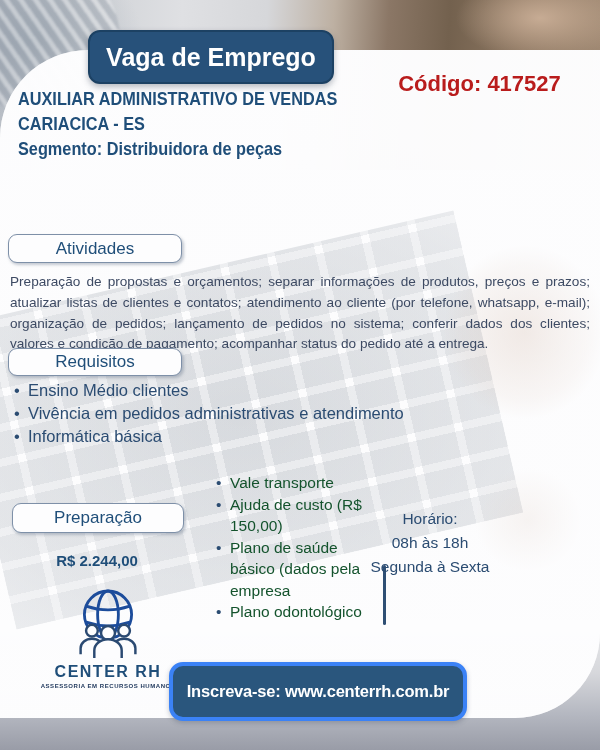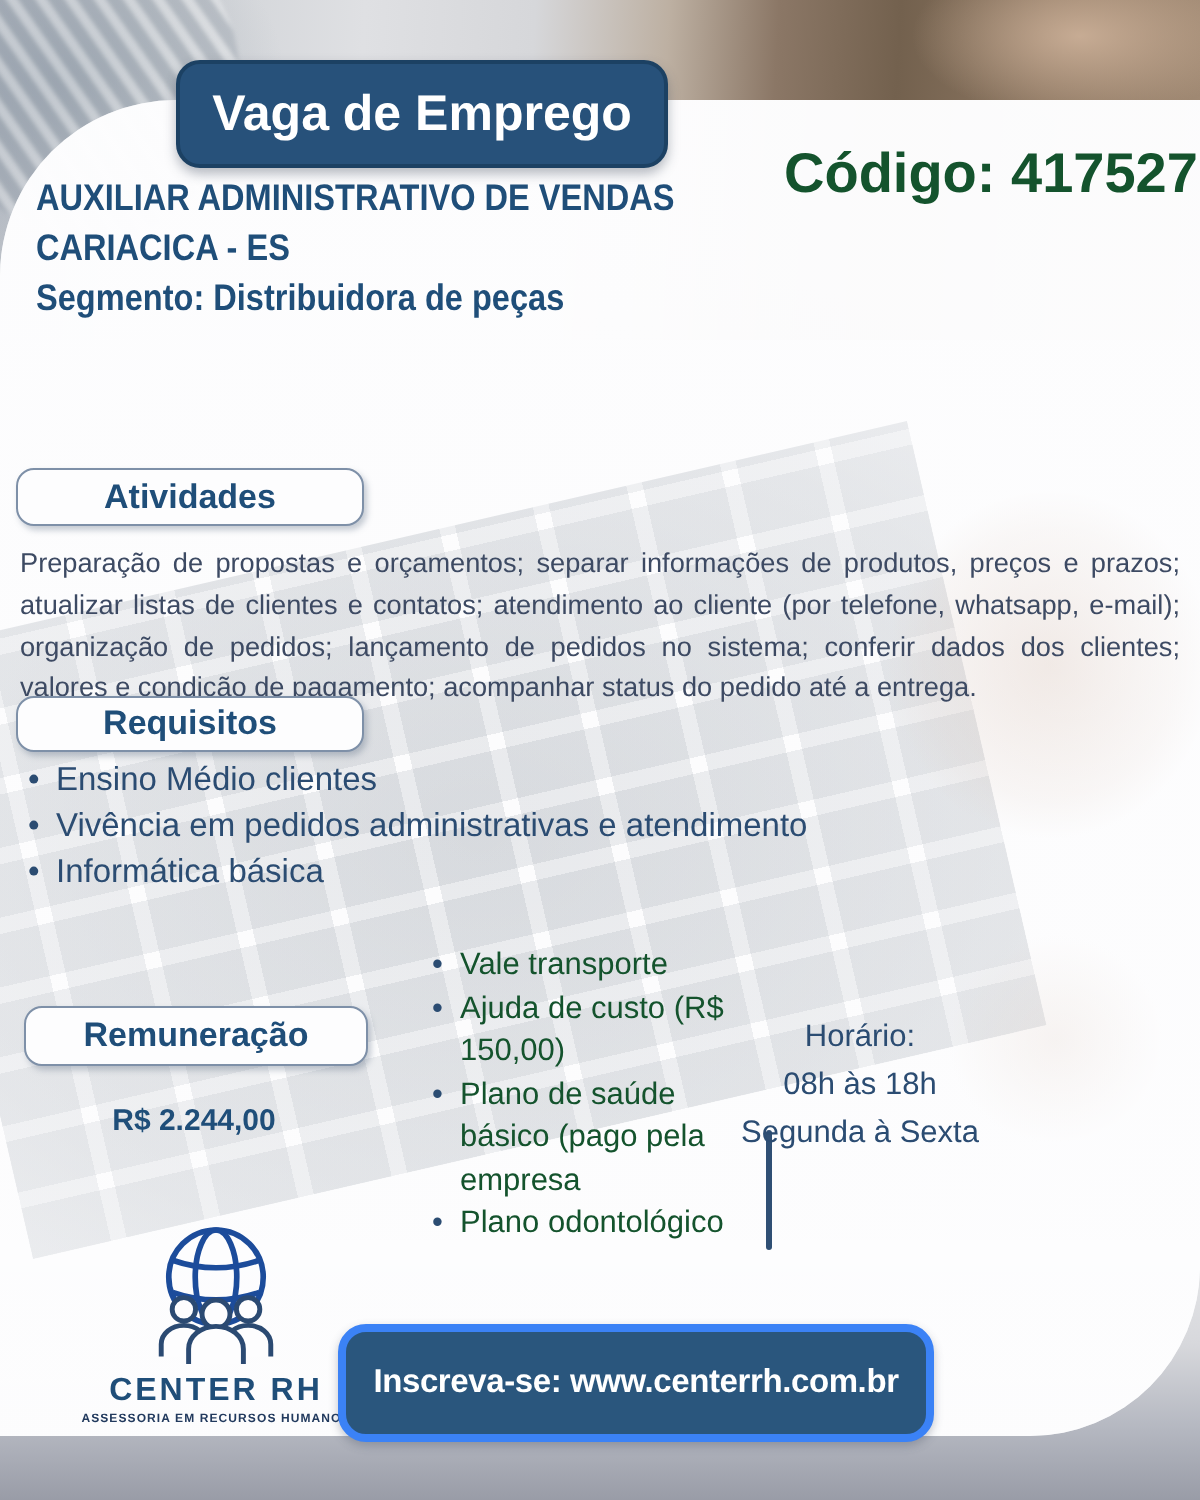--- a/index.html
+++ b/index.html
@@ -53,33 +53,33 @@
   
   .badge{
     position:absolute;left:88px;top:30px;width:242px;height:50px;z-index:5;
     background:#27517a;border:2px solid #1c4163;border-radius:12px;
     box-shadow:0 3px 6px rgba(50,60,80,0.35);
     display:flex;align-items:center;justify-content:center;
     color:#ffffff;font-size:25px;font-weight:bold;
   }
   .codigo{
     position:absolute;left:392px;top:71px;width:175px;z-index:5;
-    text-align:center;font-size:28px;font-weight:bold;color:#14532d;white-space:nowrap;
+    text-align:center;font-size:22px;font-weight:bold;color:#b91c1c;white-space:nowrap;
   }
   .title-block{
     position:absolute;left:18px;top:86px;width:430px;z-index:5;
     color:#1f4e79;font-size:18.5px;font-weight:bold;line-height:25px;
     transform:scaleX(0.88);transform-origin:left center;white-space:nowrap;
   }
   .section-box{
     position:absolute;z-index:5;background:#fdfdfe;
     border:1.5px solid #7e90a8;border-radius:9px;
     box-shadow:1.5px 2px 3px rgba(90,105,130,0.35);
     display:flex;align-items:center;justify-content:center;
-    color:#1f4e79;font-size:17px;font-weight:bold;
+    color:#1f4e79;font-size:17px;font-weight:normal;
   }
   #box-atividades{left:8px;top:234px;width:172px;height:27px;}
   #box-requisitos{left:8px;top:348px;width:172px;height:26px;}
   #box-remuneracao{left:12px;top:503px;width:170px;height:28px;}
   .paragraph{
     position:absolute;left:10px;top:272px;width:580px;z-index:4;
     font-size:13.6px;line-height:20.8px;text-align:justify;color:#3d4a63;
   }
   ul.plain{list-style:none;margin:0;padding:0;}
   ul.plain li{position:relative;padding-left:16px;}
@@ -98,21 +98,21 @@
   }
   .horario{
     position:absolute;left:355px;top:507px;width:150px;z-index:5;
     text-align:center;font-size:15.5px;line-height:24px;color:#2b4c72;
   }
   .salary{
     position:absolute;left:12px;top:552px;width:170px;z-index:5;
     text-align:center;font-size:15px;font-weight:bold;color:#1f4e79;
   }
   .logo{
-    position:absolute;left:38px;top:612px;width:140px;z-index:5;text-align:center;
+    position:absolute;left:38px;top:588px;width:140px;z-index:5;text-align:center;
   }
   .logo svg{display:block;margin:0 auto;}
   .logo-name{
     font-size:16px;font-weight:bold;color:#1f4e79;letter-spacing:1.5px;margin-top:1px;white-space:nowrap;
   }
   .logo-tagline{
     font-size:6px;font-weight:bold;color:#223a5e;letter-spacing:0.55px;margin-top:2px;white-space:nowrap;
   }
   .cta-button{
     position:absolute;left:169px;top:662px;width:290px;height:51px;z-index:5;
@@ -163,26 +163,26 @@
 
   <ul class="plain req-list">
     <li>Ensino Médio clientes</li>
     <li>Vivência em pedidos administrativas e atendimento</li>
     <li>Informática básica</li>
   </ul>
 
   <ul class="plain benefits-list">
     <li>Vale transporte</li>
     <li>Ajuda de custo (R$ 150,00)</li>
-    <li>Plano de saúde básico (pago pela empresa</li>
+    <li>Plano de saúde básico (dados pela empresa</li>
     <li>Plano odontológico</li>
   </ul>
 
   <div class="section-box" id="box-remuneracao">
-    <span>Remuneração</span>
+    <span>Preparação</span>
   </div>
 
   <div class="salary">R$ 2.244,00</div>
 
   <div class="divider"></div>
 
   <div class="horario">
     <div>Horário:</div>
     <div>08h às 18h</div>
     <div>Segunda à Sexta</div>

